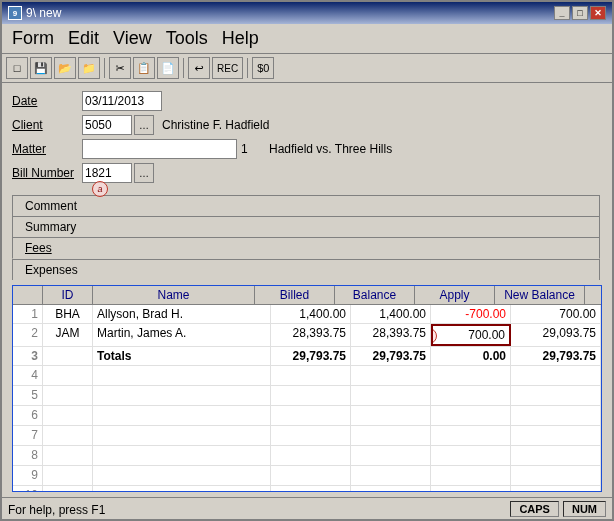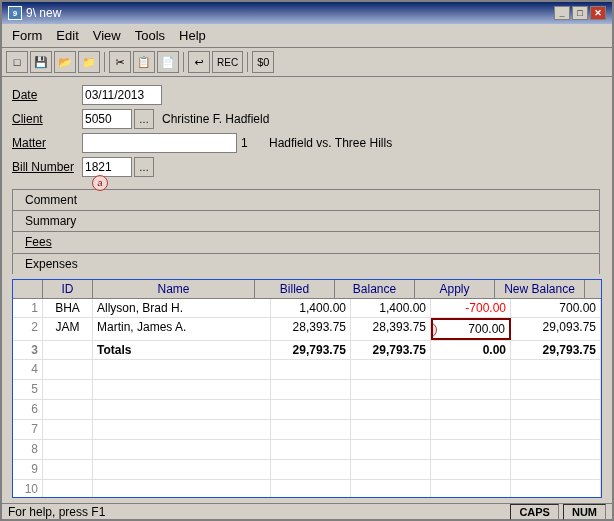--- a/index.html
+++ b/index.html
@@ -85,21 +85,21 @@
       padding: 2px 4px;
       display: flex;
       gap: 2px;
       border-bottom: 1px solid #808080;
       flex-shrink: 0;
     }
 
     .menu-item {
       padding: 2px 6px;
       cursor: pointer;
-      font-size: 13px;
+      font-size: 18px;
     }
 
     .toolbar {
       background: #d4d0c8;
       padding: 3px 4px;
       display: flex;
       align-items: center;
       gap: 2px;
       border-bottom: 1px solid #808080;
       flex-shrink: 0;
@@ -284,23 +284,23 @@
     .apply-cell-special {
       border: 2px solid #800000;
       background: white;
     }
 
     .status-bar {
       background: #d4d0c8;
       border-top: 1px solid #808080;
       padding: 2px 6px;
       display: flex;
-      align-items: center;
+      align-items: flex-end;
       justify-content: space-between;
-      height: 16px;
+      height: 22px;
       flex-shrink: 0;
     }
 
     .status-left {
       font-size: 12px;
     }
 
     .status-right {
       display: flex;
       gap: 4px;

